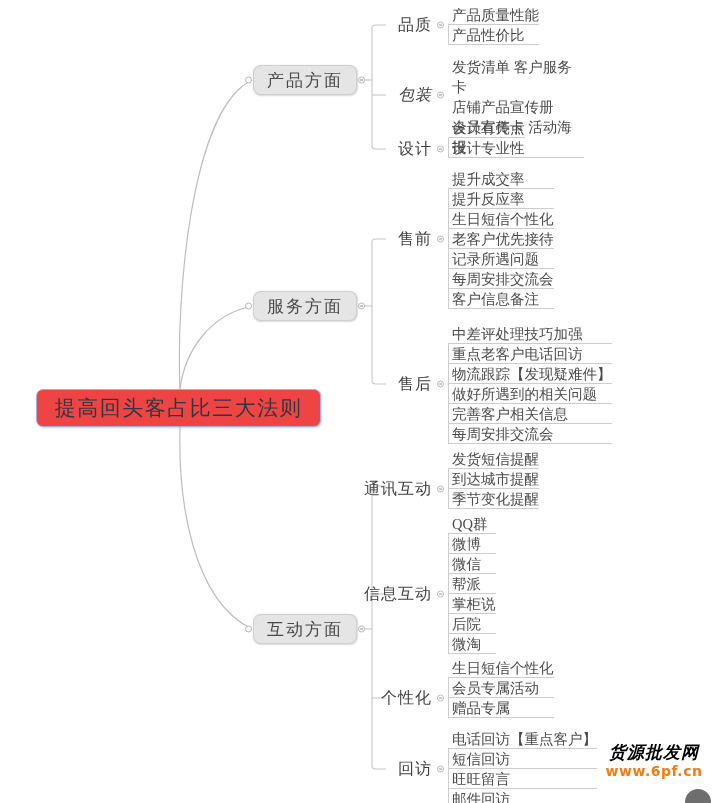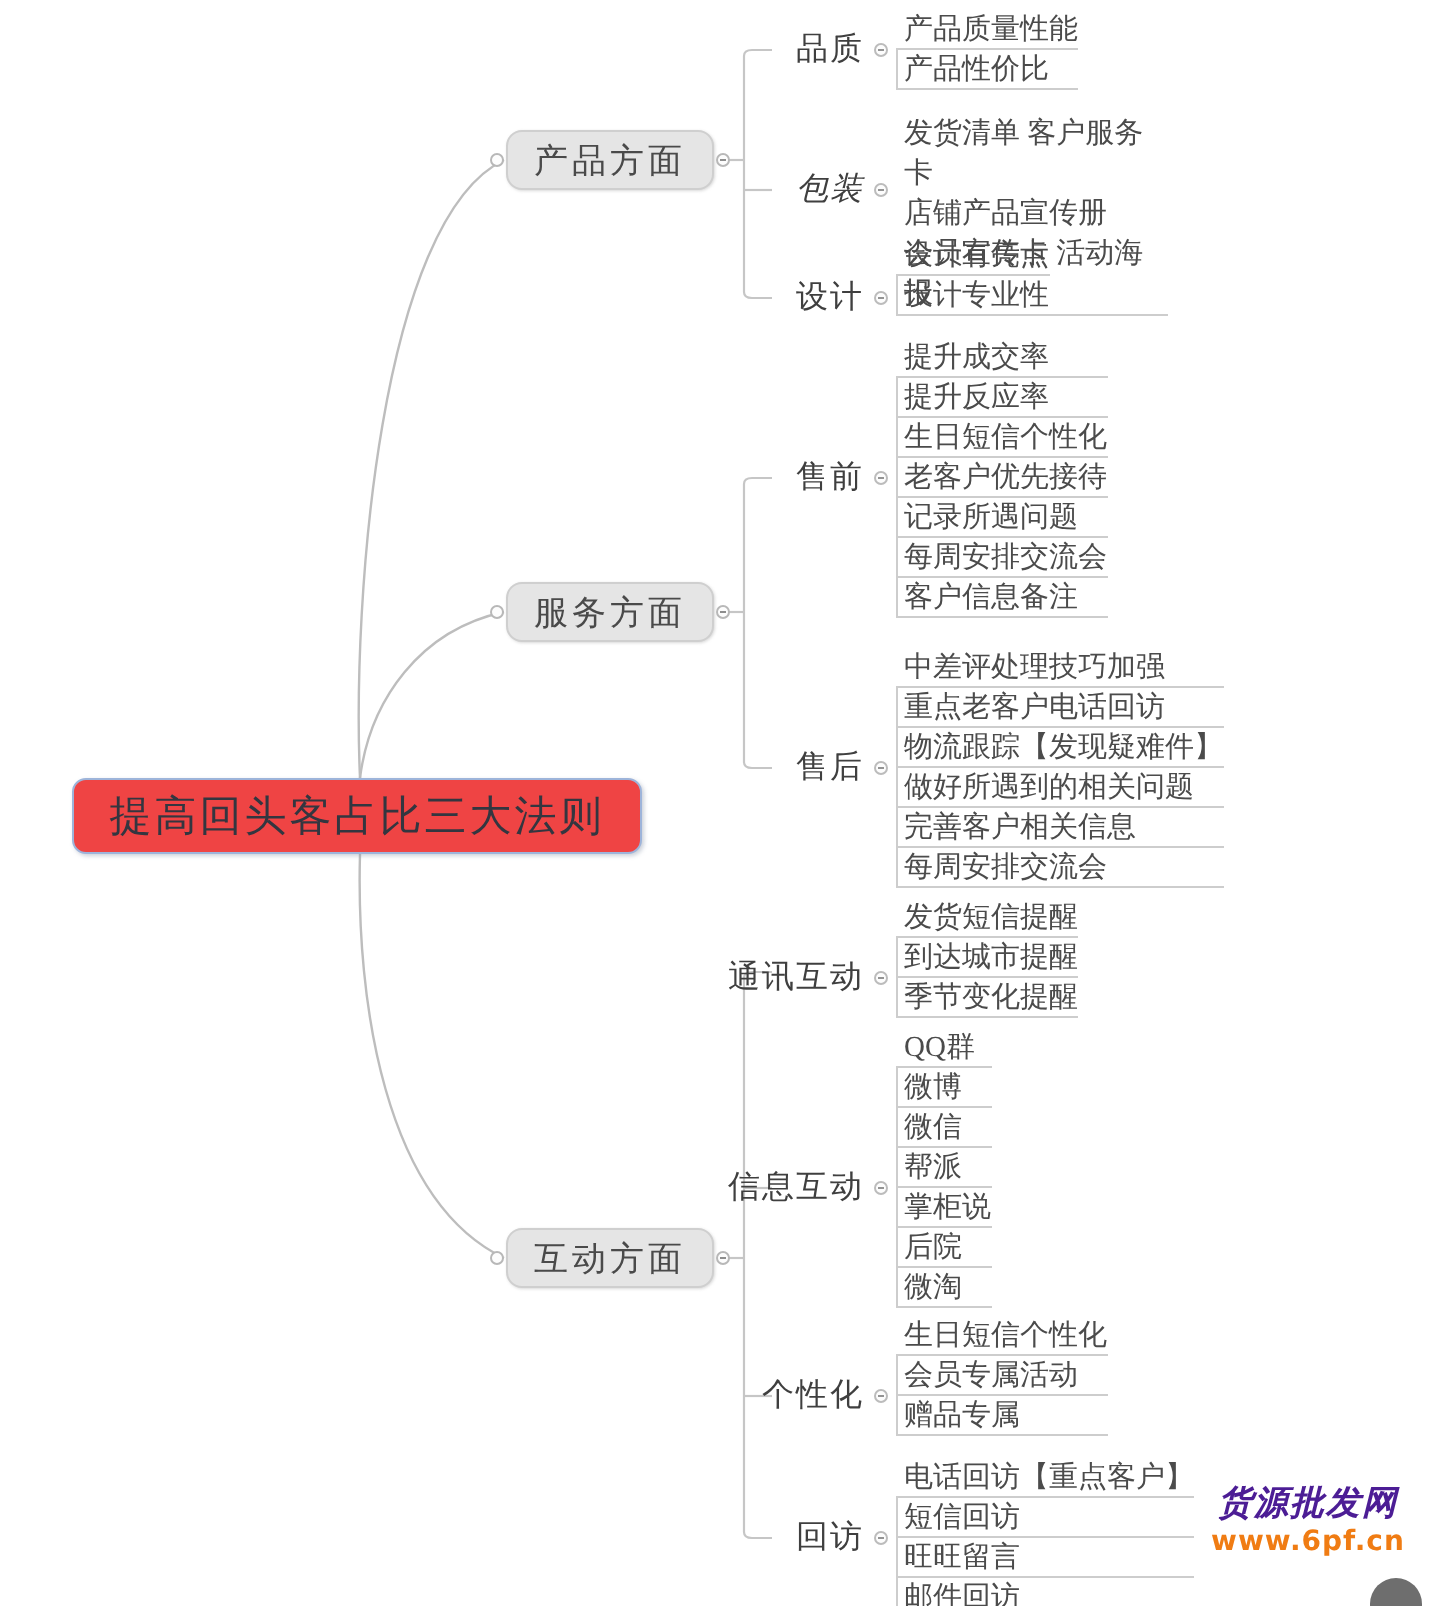--- a/index.html
+++ b/index.html
@@ -154,21 +154,21 @@
     left: 592px;
     top: 742px;
     width: 124px;
     text-align: center;
     pointer-events: none;
   }
   #watermark .wm-cn {
     font-family: "DejaVu Sans", sans-serif;
     font-size: 17px;
     font-weight: bold;
-    color: #4c1d95;
+    color: #000000;
     letter-spacing: 1px;
     line-height: 20px;
     font-style: italic;
   }
   #watermark .wm-url {
     font-family: "DejaVu Sans", sans-serif;
     font-size: 14px;
     font-weight: bold;
     color: #f07c13;
     letter-spacing: 0.5px;

